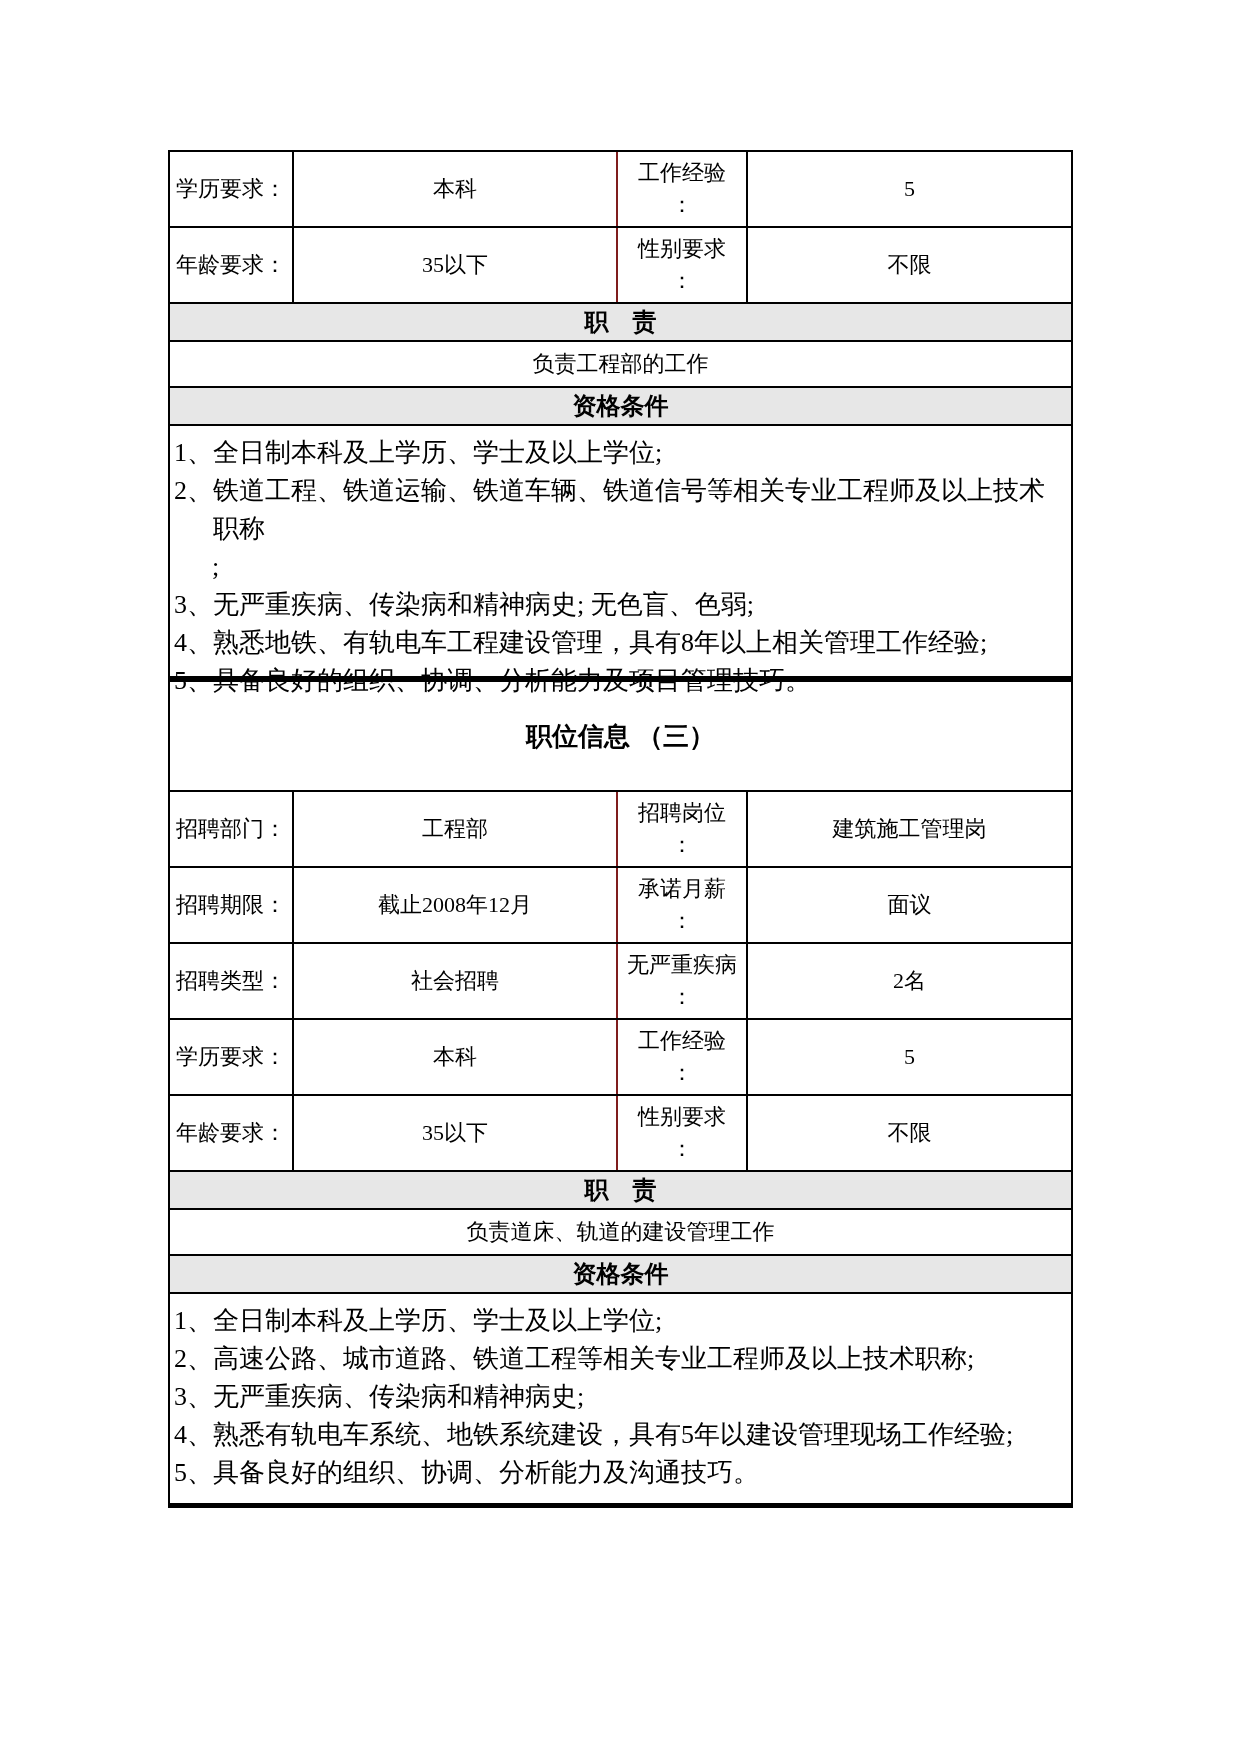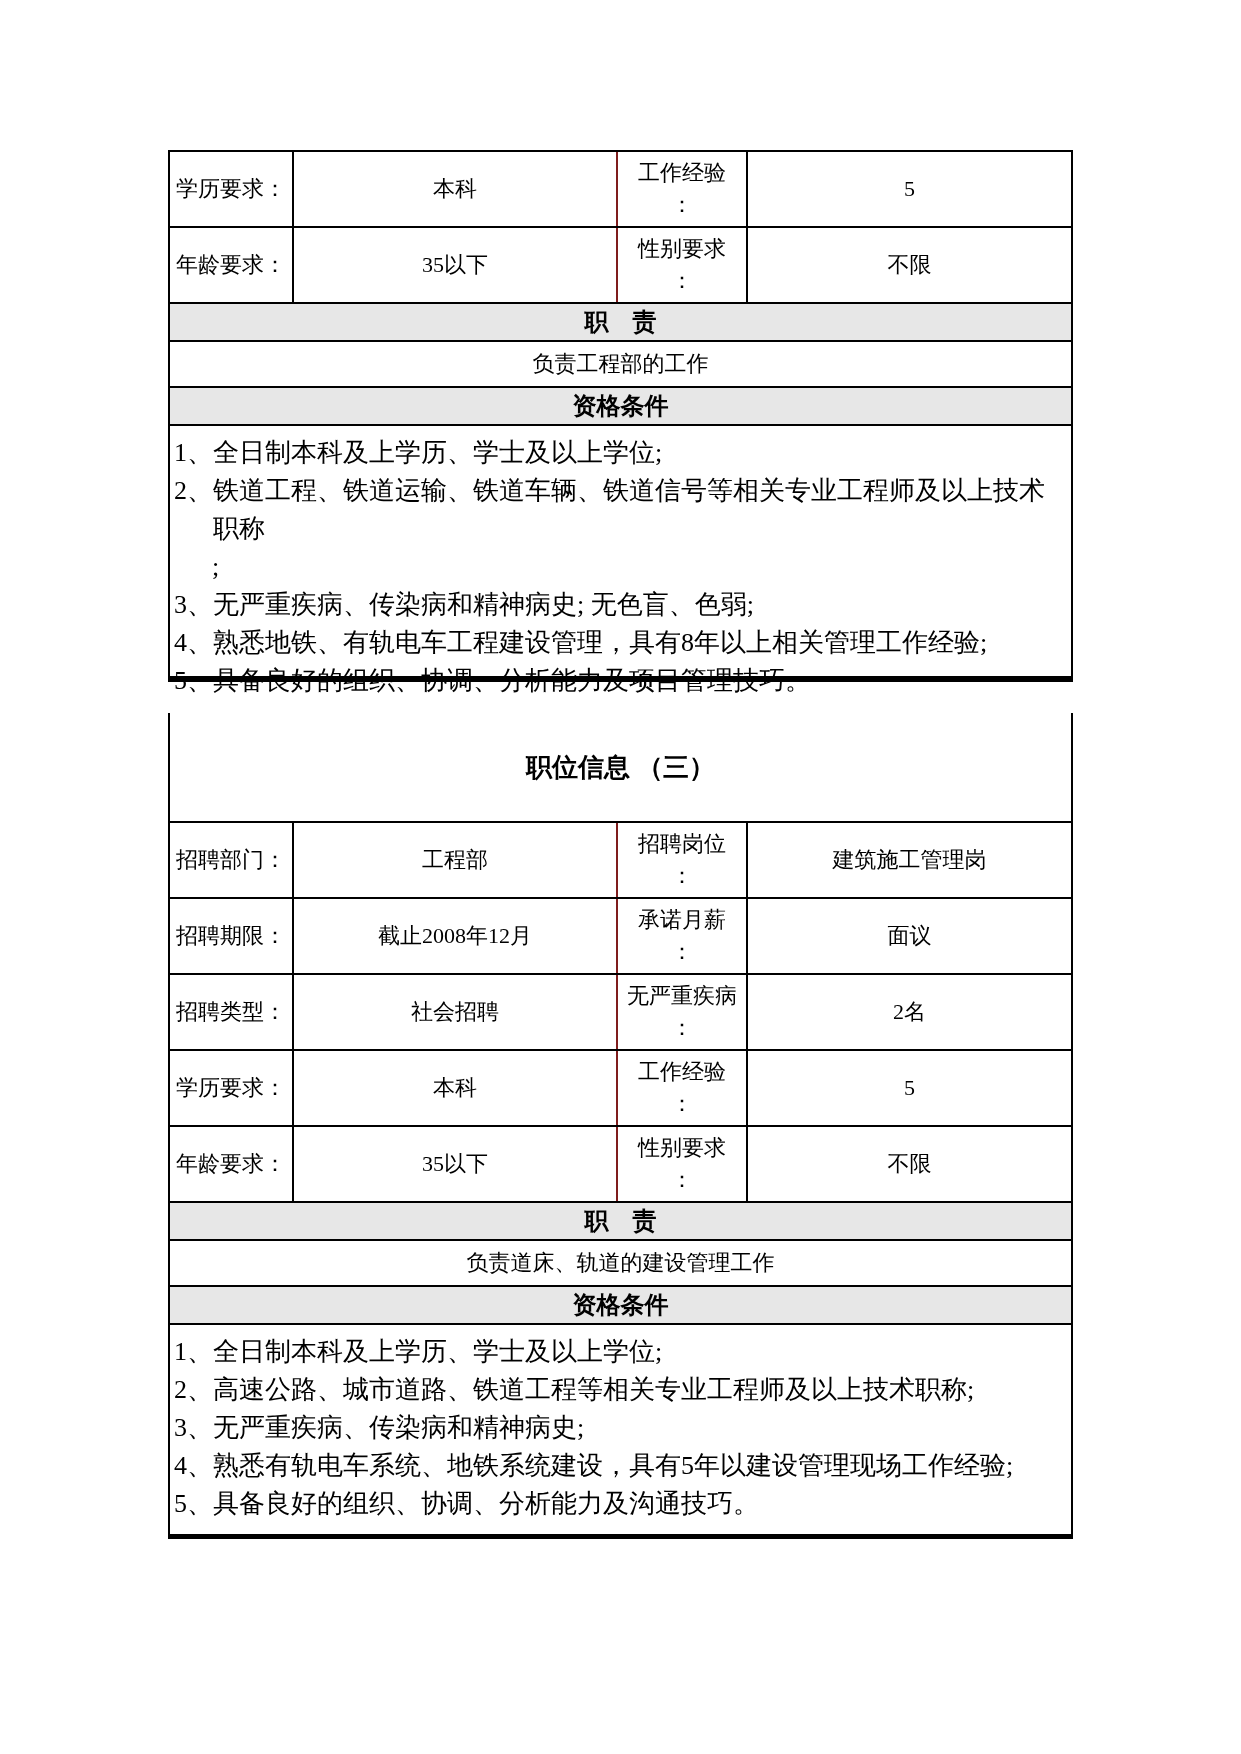--- a/index.html
+++ b/index.html
@@ -50,21 +50,21 @@
   .qual-2 { height: 209px; }
   .qline { display: flex; line-height: 38px; font-size: 26px; }
   .qnum { flex: 0 0 38px; }
   .qtext { flex: 1 1 auto; }
 
   .title-row {
     height: 110px;
     border-bottom: 2px solid #000;
     display: flex; align-items: center; justify-content: center;
     font-family: "Liberation Sans", "DejaVu Sans", sans-serif;
-    font-weight: bold; font-size: 26px; margin-top: 31px;
+    font-weight: bold; font-size: 26px;
   }
 </style>
 </head>
 <body>
 
 <div class="sheet">
   <div class="content">
 
     <div class="tbl tbl-top">
 

